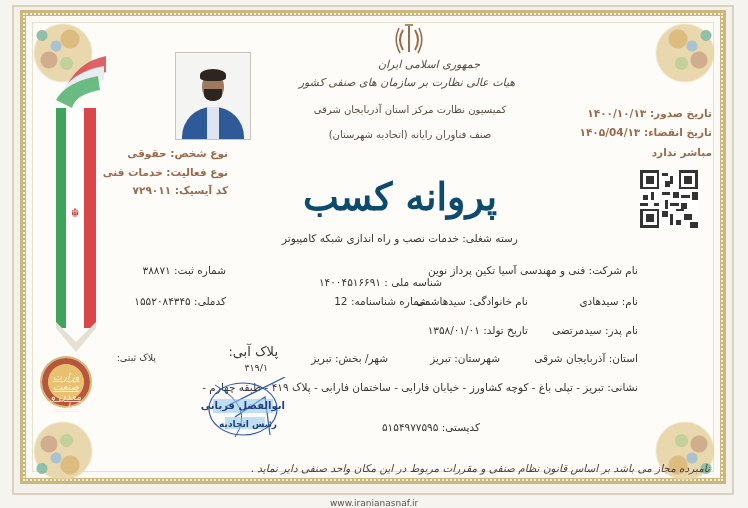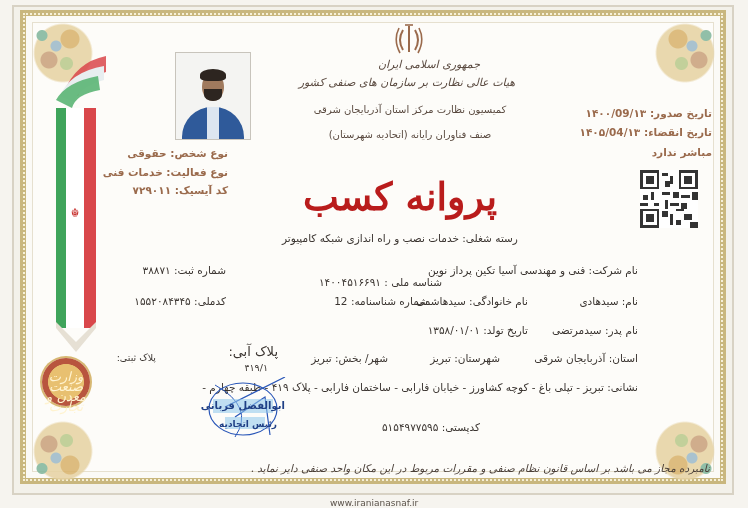--- a/index.html
+++ b/index.html
@@ -55,21 +55,21 @@
     .abs { position: absolute; white-space: nowrap; }
 
     
     .emblem { position: absolute; left: 394px; top: 22px; width: 30px; height: 34px; }
 
     .hdr1 { left: 330px; top: 58px; width: 150px; text-align: right; font-family: "DejaVu Serif", serif; font-style: italic; font-size: 11px; color: #5a4a40; }
     .hdr2 { left: 305px; top: 76px; width: 210px; text-align: center; font-family: "DejaVu Serif", serif; font-style: italic; font-size: 11px; color: #5a4a40; }
     .hdr3 { left: 305px; top: 104px; width: 210px; text-align: center; font-size: 10px; color: #5a4a40; }
     .hdr4 { left: 305px; top: 129px; width: 210px; text-align: center; font-size: 10px; color: #5a4a40; }
 
-    .title { left: 300px; top: 174px; width: 200px; text-align: center; font-family: "DejaVu Serif", serif; font-size: 38px; font-weight: bold; color: #b91c1c; letter-spacing: 1px; }
+    .title { left: 300px; top: 174px; width: 200px; text-align: center; font-family: "DejaVu Serif", serif; font-size: 38px; font-weight: bold; color: #0c4a6e; letter-spacing: 1px; }
     .subtitle { left: 260px; top: 232px; width: 280px; text-align: center; font-size: 10.5px; color: #3a3430; }
 
     .meta { right: 36px; font-size: 10.5px; font-weight: bold; color: #9a6a4c; text-align: right; }
 
     .photo {
       position: absolute; left: 175px; top: 52px; width: 74px; height: 86px;
       border: 1px solid #c8c4bc; background: #f4f4f2; overflow: hidden;
     }
     .photo .head { position: absolute; left: 26px; top: 20px; width: 22px; height: 28px; border-radius: 50%; background: #a07a5e; }
     .photo .hair { position: absolute; left: 24px; top: 16px; width: 26px; height: 12px; border-radius: 50% 50% 30% 30%; background: #2d2520; }
@@ -86,21 +86,21 @@
       background: #fff;
     }
 
     .ribbon { position: absolute; left: 46px; top: 52px; width: 60px; height: 300px; }
 
     .seal {
       position: absolute; left: 42px; top: 358px; width: 48px; height: 48px; border-radius: 50%;
       background: radial-gradient(circle, #e8c070 0 52%, #b8553e 54% 100%);
       box-shadow: 0 0 0 2px #d7b873;
     }
-    .seal-text { position: absolute; left: 0; top: 14px; width: 48px; text-align: center; font-size: 13px; color: #fff3d0; font-style: italic; line-height: 10px; }
+    .seal-text { position: absolute; left: 0; top: 14px; width: 48px; text-align: center; font-size: 10px; color: #fff3d0; font-style: italic; line-height: 10px; text-decoration: underline; }
 
     .sig-stamp {
       position: absolute; left: 195px; top: 377px; width: 110px; height: 65px;
     }
     .sig-name1 { left: 210px; top: 400px; width: 75px; text-align: center; font-size: 10px; font-weight: bold; color: #1f3f85; }
     .sig-name2 { left: 222px; top: 419px; width: 55px; text-align: center; font-size: 9px; font-weight: bold; color: #1f3f85; }
 
     .footer-note { left: 270px; top: 462px; width: 440px; text-align: center; font-family: "DejaVu Serif", serif; font-style: italic; font-size: 10.5px; color: #4a3f38; }
     .bottom-url { left: 330px; top: 498px; font-size: 9px; color: #5a524a; }
   </style>
@@ -142,21 +142,21 @@
   </svg>
 
   <div class="abs hdr1 rtl">جمهوری اسلامی ایران</div>
   <div class="abs hdr2 rtl">هیات عالی نظارت بر سازمان های صنفی کشور</div>
   <div class="abs hdr3 rtl">کمیسیون نظارت مرکز استان آذربایجان شرقی</div>
   <div class="abs hdr4 rtl">صنف فناوران رایانه (اتحادیه شهرستان)</div>
 
   <div class="abs title rtl">پروانه کسب</div>
   <div class="abs subtitle rtl">رسته شغلی: خدمات نصب و راه اندازی شبکه کامپیوتر</div>
 
-  <div class="abs meta rtl" style="top:107px;">تاریخ صدور: ۱۴۰۰/09/۱۳</div>
+  <div class="abs meta rtl" style="top:107px;">تاریخ صدور: ۱۴۰۰/۱۰/۱۳</div>
   <div class="abs meta rtl" style="top:126px;">تاریخ انقضاء: ۱۴۰۵/04/۱۳</div>
   <div class="abs meta rtl" style="top:146px;">مباشر ندارد</div>
 
   <svg class="qr" viewBox="0 0 21 21" shape-rendering="crispEdges">
     <rect x="0" y="0" width="7" height="7" fill="#333"></rect>
       <rect x="1" y="1" width="5" height="5" fill="#fff"></rect>
       <rect x="2" y="2" width="3" height="3" fill="#333"></rect>
     <rect x="14" y="0" width="7" height="7" fill="#333"></rect>
       <rect x="15" y="1" width="5" height="5" fill="#fff"></rect>
       <rect x="16" y="2" width="3" height="3" fill="#333"></rect>

